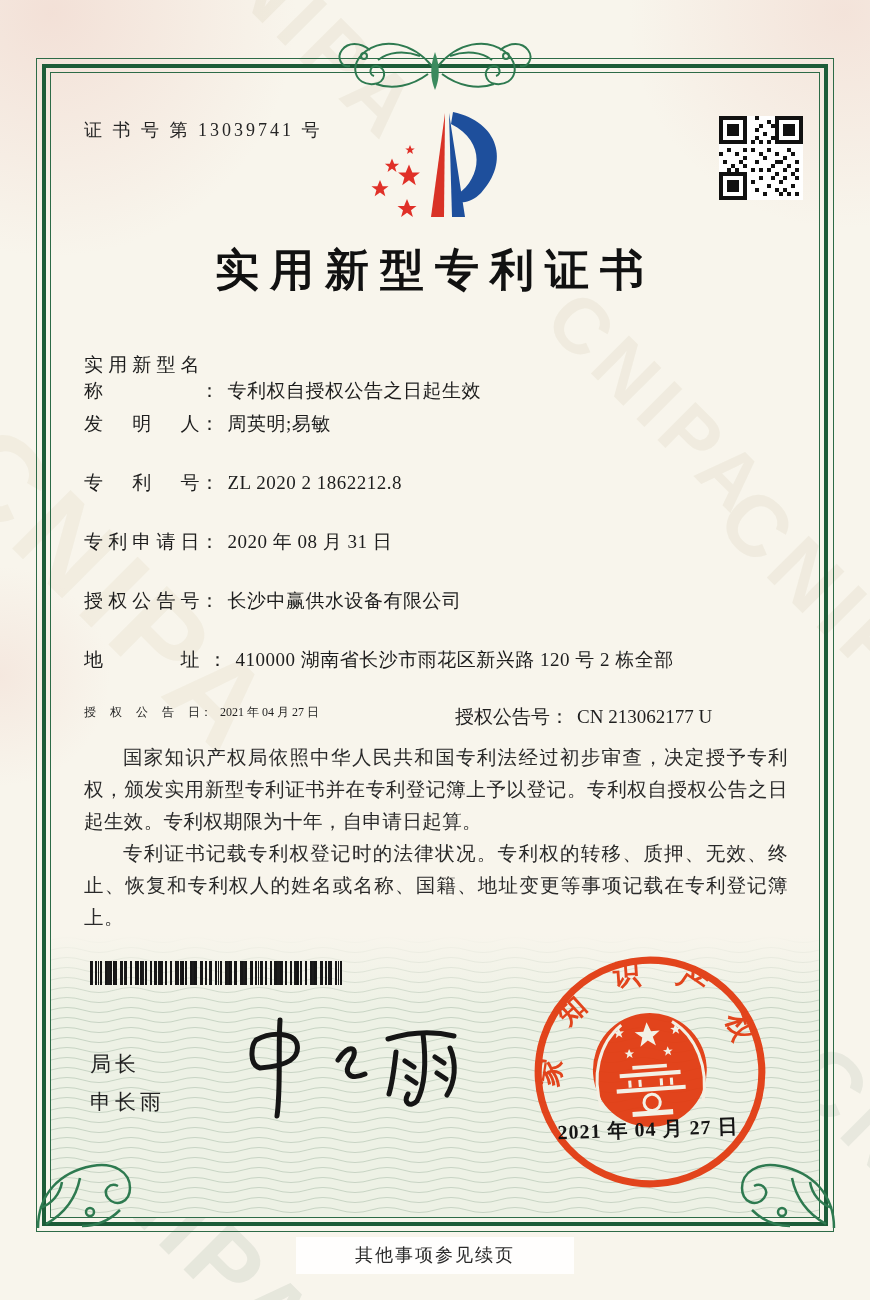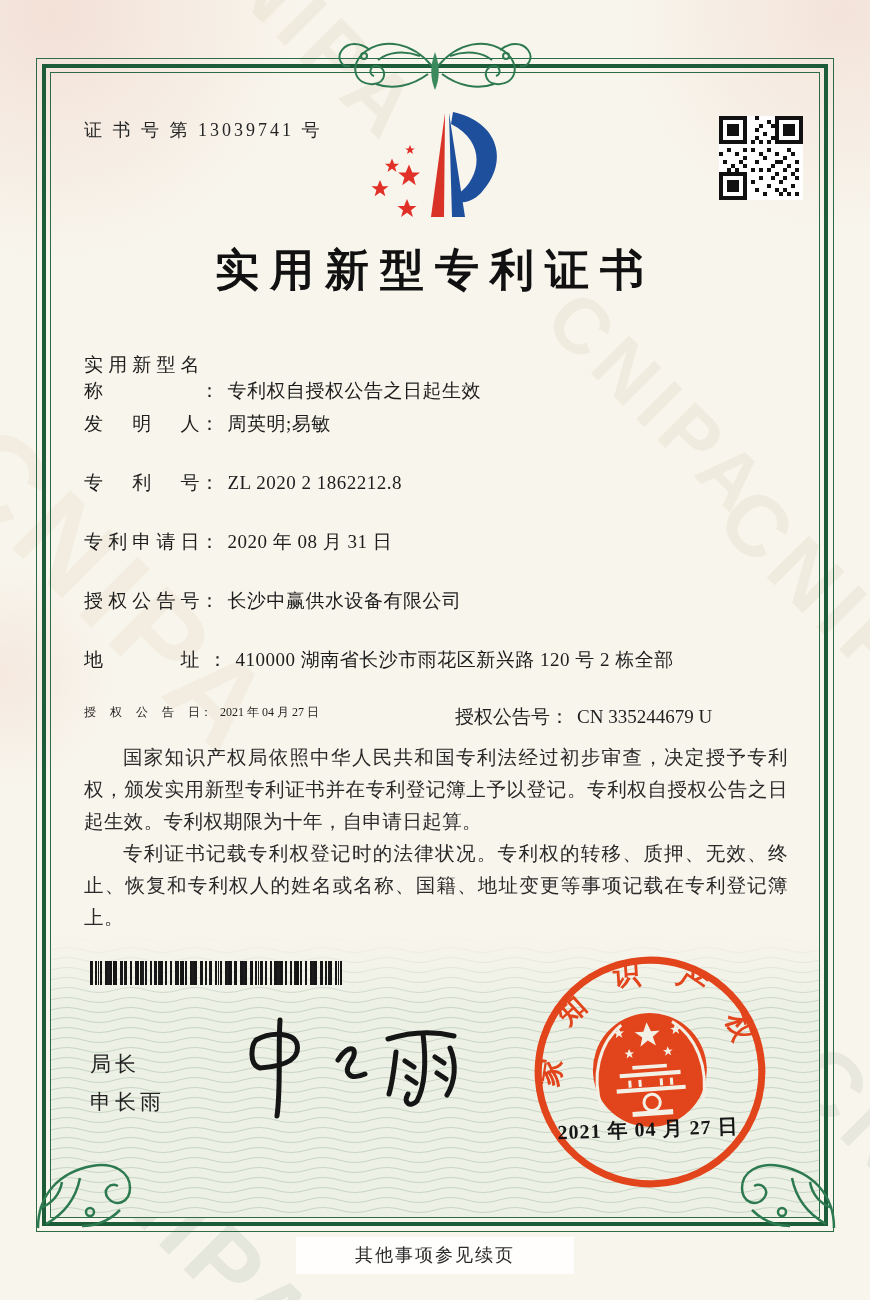--- a/index.html
+++ b/index.html
@@ -209,21 +209,21 @@
     </div>
     <div class="field-row">
       <span class="flabel">地址</span><span class="fcolon"></span><span class="fcolon">：</span><span>410000 湖南省长沙市雨花区新兴路 120 号 2 栋全部</span>
     </div>
   </div>
 
   <div class="grant-left">
     <span class="flabel">授权公告日</span><span class="fcolon">：</span><span>2021 年 04 月 27 日</span>
   </div>
   <div class="grant-right">
-    <span>授权公告号</span><span class="fcolon">：</span><span>CN 335244679 U</span>
+    <span>授权公告号</span><span class="fcolon">：</span><span>CN 213062177 U</span>
   </div>
 
   <div class="body-text">
     <p>国家知识产权局依照中华人民共和国专利法经过初步审查，决定授予专利权，颁发实用新型专利证书并在专利登记簿上予以登记。专利权自授权公告之日起生效。专利权期限为十年，自申请日起算。</p>
     <p>专利证书记载专利权登记时的法律状况。专利权的转移、质押、无效、终止、恢复和专利权人的姓名或名称、国籍、地址变更等事项记载在专利登记簿上。</p>
   </div>
 
   <div class="barcode"></div>
 
   <div class="commissioner-title">局长</div>

